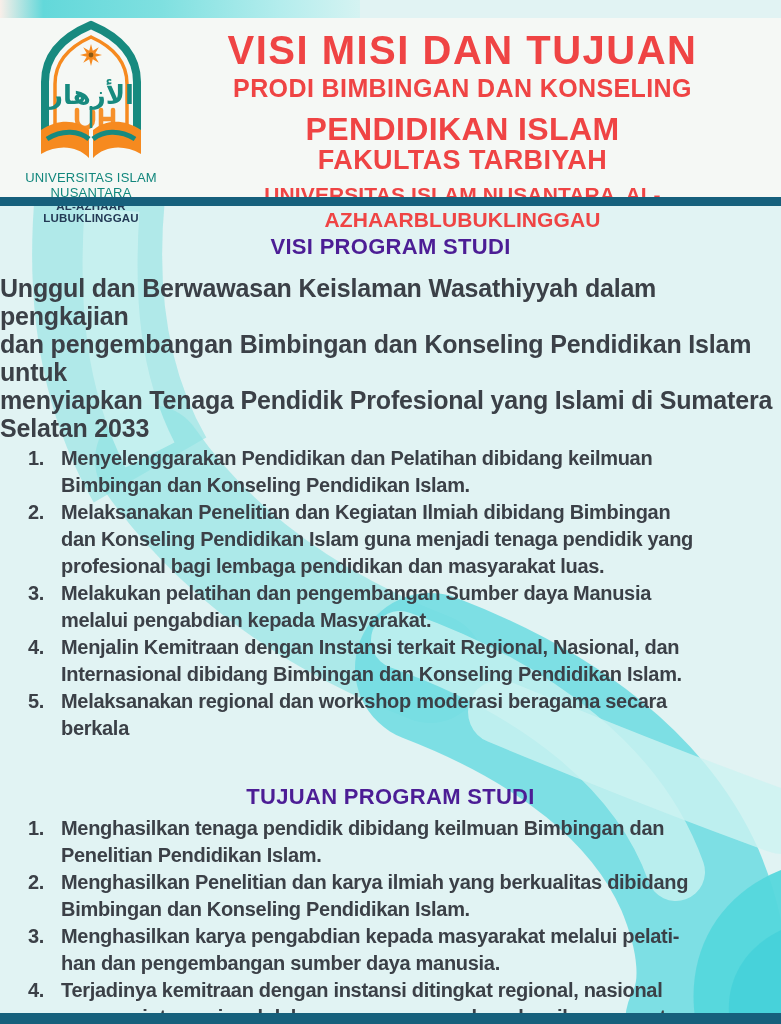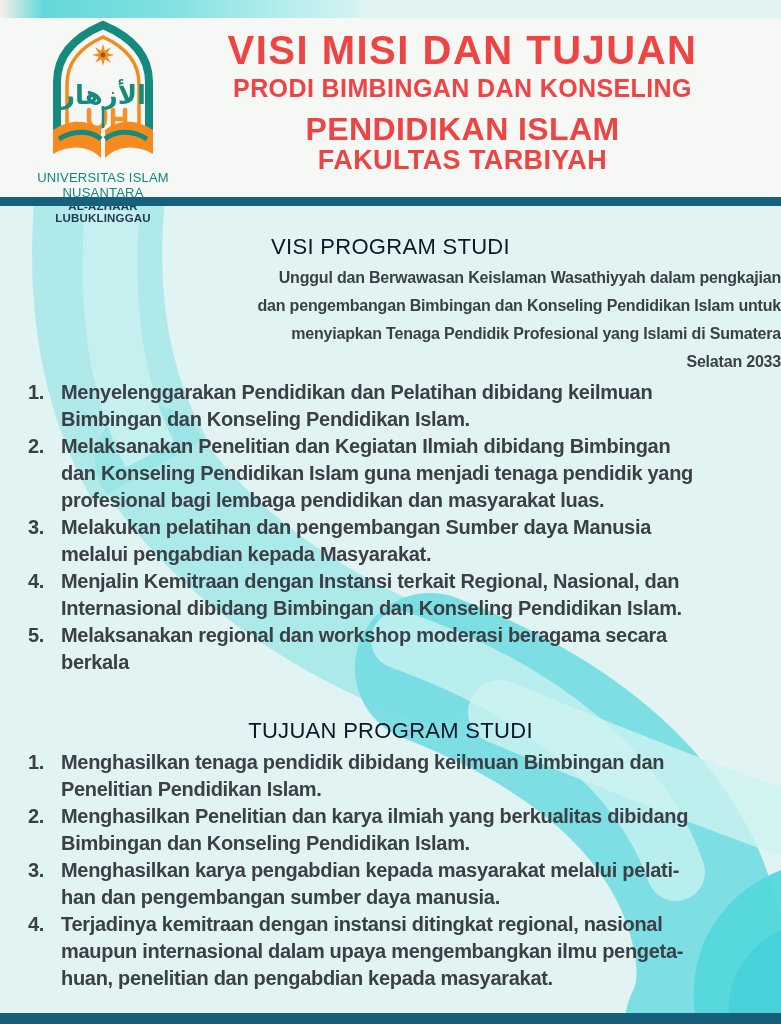--- a/index.html
+++ b/index.html
@@ -9,41 +9,41 @@
     font-family:"Liberation Sans", sans-serif;
   }
   .bg-brushes{position:absolute;left:0;top:0;width:781px;height:1024px;z-index:0;pointer-events:none;}
   
   .header{
     position:absolute;left:0;top:18px;width:781px;height:179px;
     background:#f5f8f5;z-index:2;
   }
   .divider{position:absolute;left:0;top:197px;width:781px;height:9px;background:#16607c;z-index:3;}
   .bottom-bar{position:absolute;left:0;bottom:0;width:781px;height:11px;background:#16607c;z-index:3;}
-  .logo-wrap{position:absolute;left:24px;top:0px;width:158px;text-align:center;}
+  .logo-wrap{position:absolute;left:12px;top:0px;width:158px;text-align:center;}
   .logo-caption1{display:block;margin-top:-2px;font-weight:normal;font-size:13px;letter-spacing:.2px;color:#12877d;}
   .logo-caption2{display:block;font-weight:bold;font-size:11.5px;letter-spacing:.2px;color:#233a55;}
   .titles{position:absolute;left:150px;right:6px;top:10px;text-align:center;color:#ef4444;font-weight:bold;}
   .t1{font-size:40px;line-height:44px;letter-spacing:1.5px;}
   .t2{font-size:25px;line-height:29px;letter-spacing:.4px;margin-top:2px;}
   .t3{font-size:32px;line-height:29px;letter-spacing:.4px;margin-top:12px;}
   .t4{font-size:27px;line-height:31px;letter-spacing:.4px;margin-top:1px;}
   .t-uni{font-size:21px;line-height:25px;letter-spacing:.1px;margin-top:6px;white-space:pre-wrap;}
   
   .content{position:absolute;left:0;top:206px;width:781px;z-index:1;color:#3b4047;}
   .sec-h{
-    text-align:center;font-weight:normal;font-size:22px;line-height:30px;
-    color:#0f172a;letter-spacing:.3px;
+    text-align:center;font-weight:bold;font-size:22px;line-height:30px;
+    color:#4c1d95;letter-spacing:.3px;
   }
   .h-visi{margin-top:26px;}
   .h-misi{margin-top:14px;}
   .h-tujuan{margin-top:40px;}
   .para{
-    text-align:right;white-space:pre-line;font-weight:bold;
-    font-size:16px;line-height:28px;letter-spacing:-.2px;margin-top:2px;
+    text-align:left;white-space:pre-line;font-weight:bold;
+    font-size:25px;line-height:28px;letter-spacing:-.2px;margin-top:12px;
   }
   .list{margin-top:3px;padding:0 18px 0 28px;}
   .li{display:flex;align-items:flex-start;font-weight:bold;font-size:20px;line-height:27px;letter-spacing:-.3px;}
   .num{flex:none;width:33px;}
   .txt{flex:1;white-space:pre-line;}
 </style>
 </head>
 <body>
 
 <svg class="bg-brushes" viewBox="0 0 781 1024" xmlns="http://www.w3.org/2000/svg">
@@ -82,20 +82,21 @@
       <path d="M26 121 C 42 111, 58 113, 68 121 M114 121 C 98 111, 82 113, 72 121" fill="none" stroke="#178a7f" stroke-width="5"></path>
     </svg>
     <span class="logo-caption1">UNIVERSITAS ISLAM NUSANTARA</span>
     <span class="logo-caption2">AL-AZHAAR LUBUKLINGGAU</span>
   </div>
   <div class="titles">
     <div class="t1">VISI MISI DAN TUJUAN</div>
     <div class="t2">PRODI BIMBINGAN DAN KONSELING</div>
     <div class="t3">PENDIDIKAN ISLAM</div>
     <div class="t4">FAKULTAS TARBIYAH</div>
+    <div class="t-uni">UNIVERSITAS ISLAM NUSANTARA  AL-AZHAARBLUBUKLINGGAU</div>
   </div>
 </div>
 <div class="divider"></div>
 
 <div class="content">
 
   <div class="sec-h h-visi">VISI PROGRAM STUDI</div>
   <div class="para">Unggul dan Berwawasan Keislaman Wasathiyyah dalam pengkajian
 dan pengembangan Bimbingan dan Konseling Pendidikan Islam untuk
 menyiapkan Tenaga Pendidik Profesional yang Islami di Sumatera

